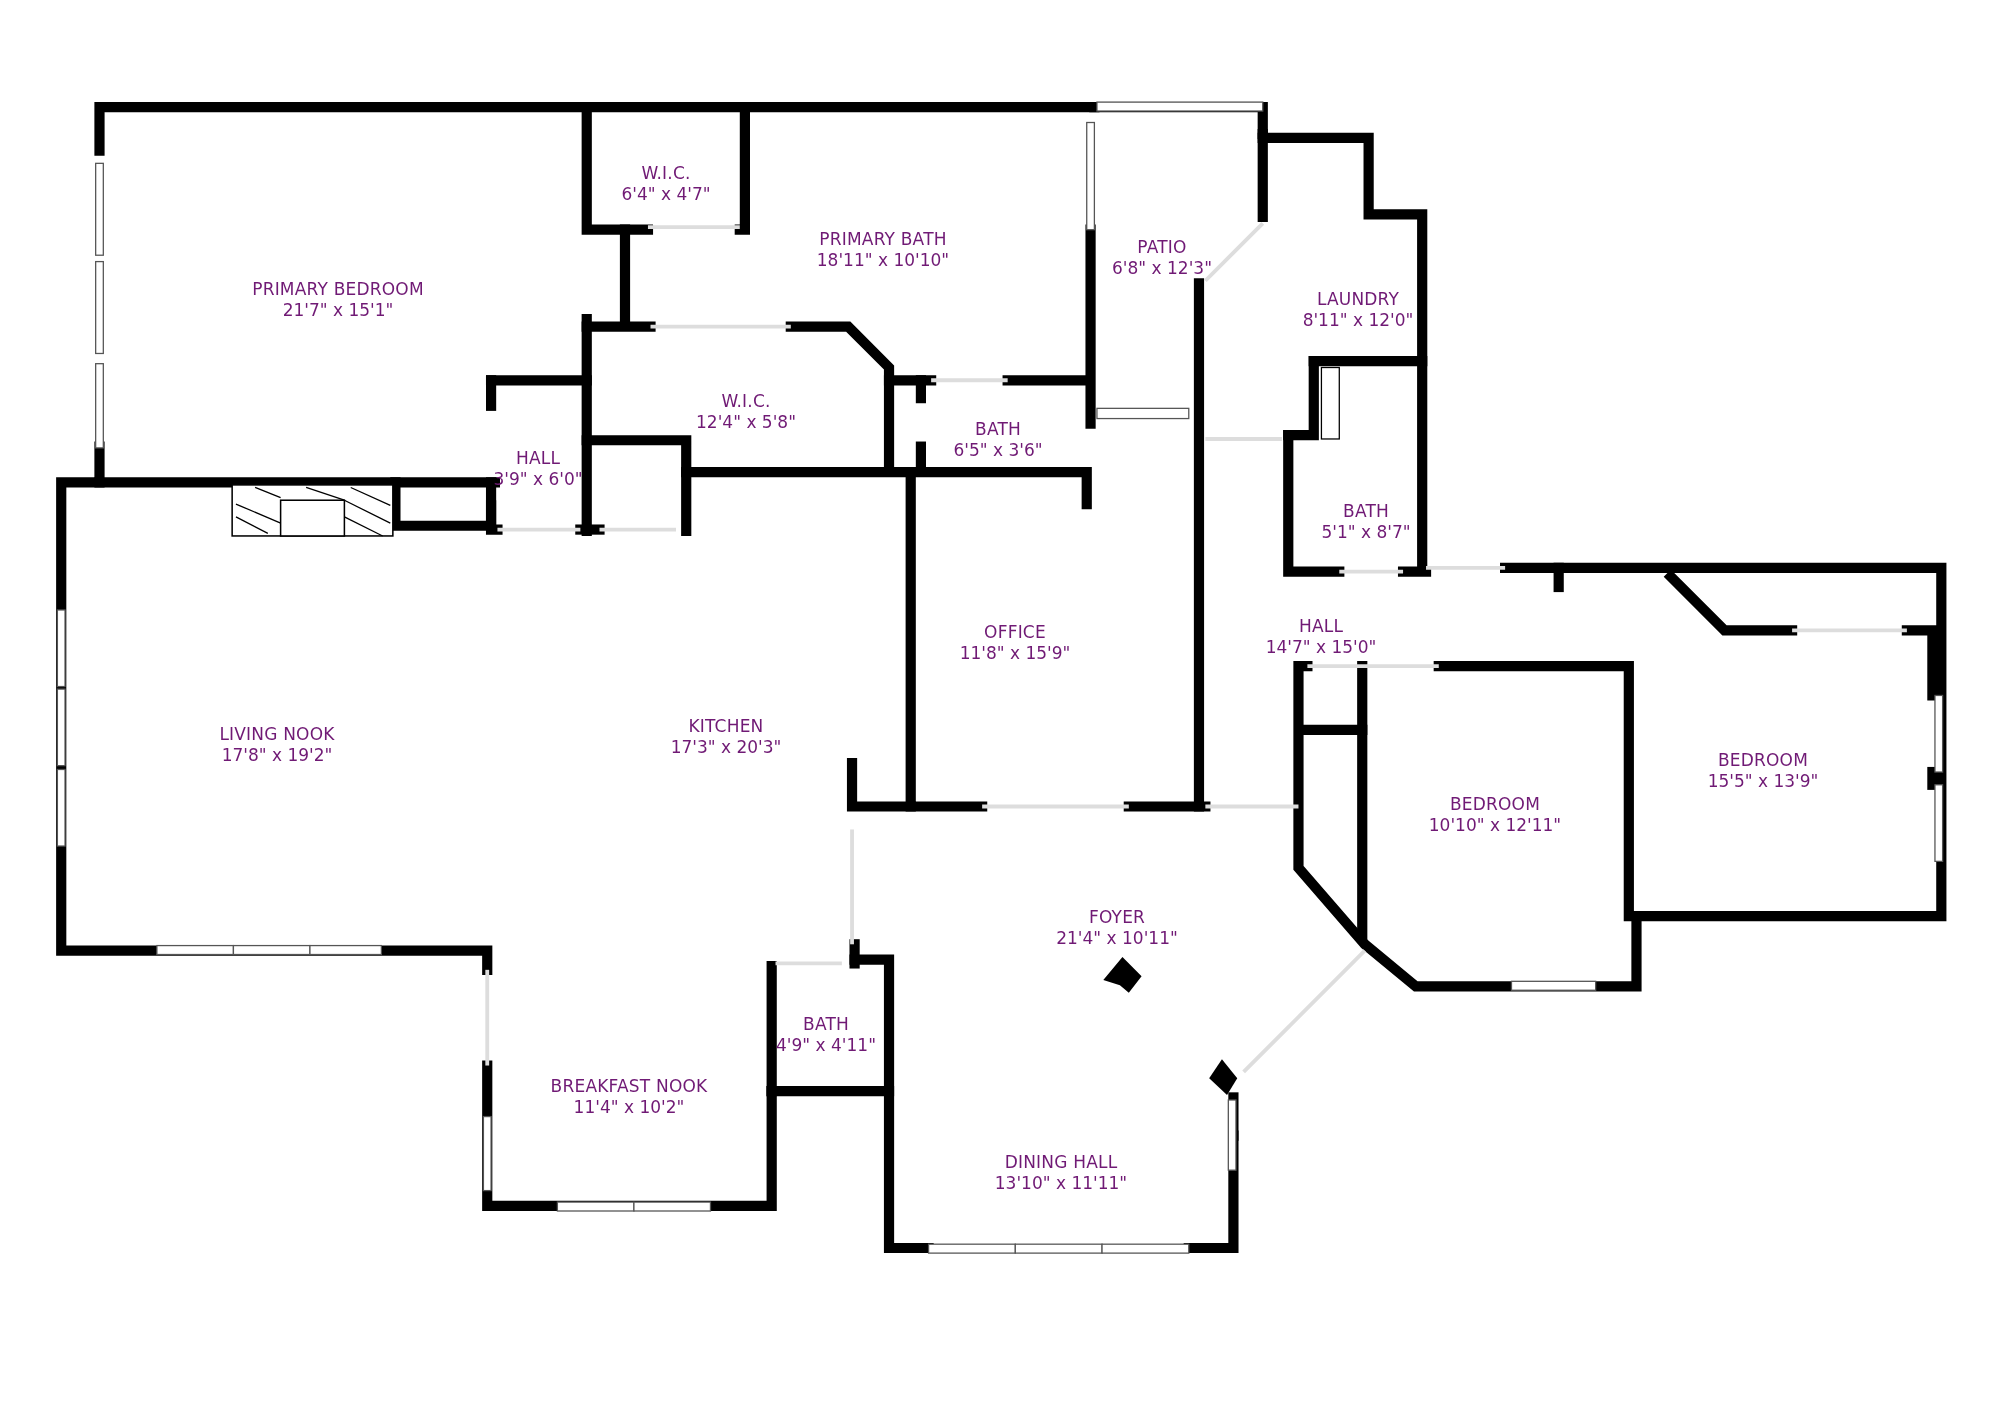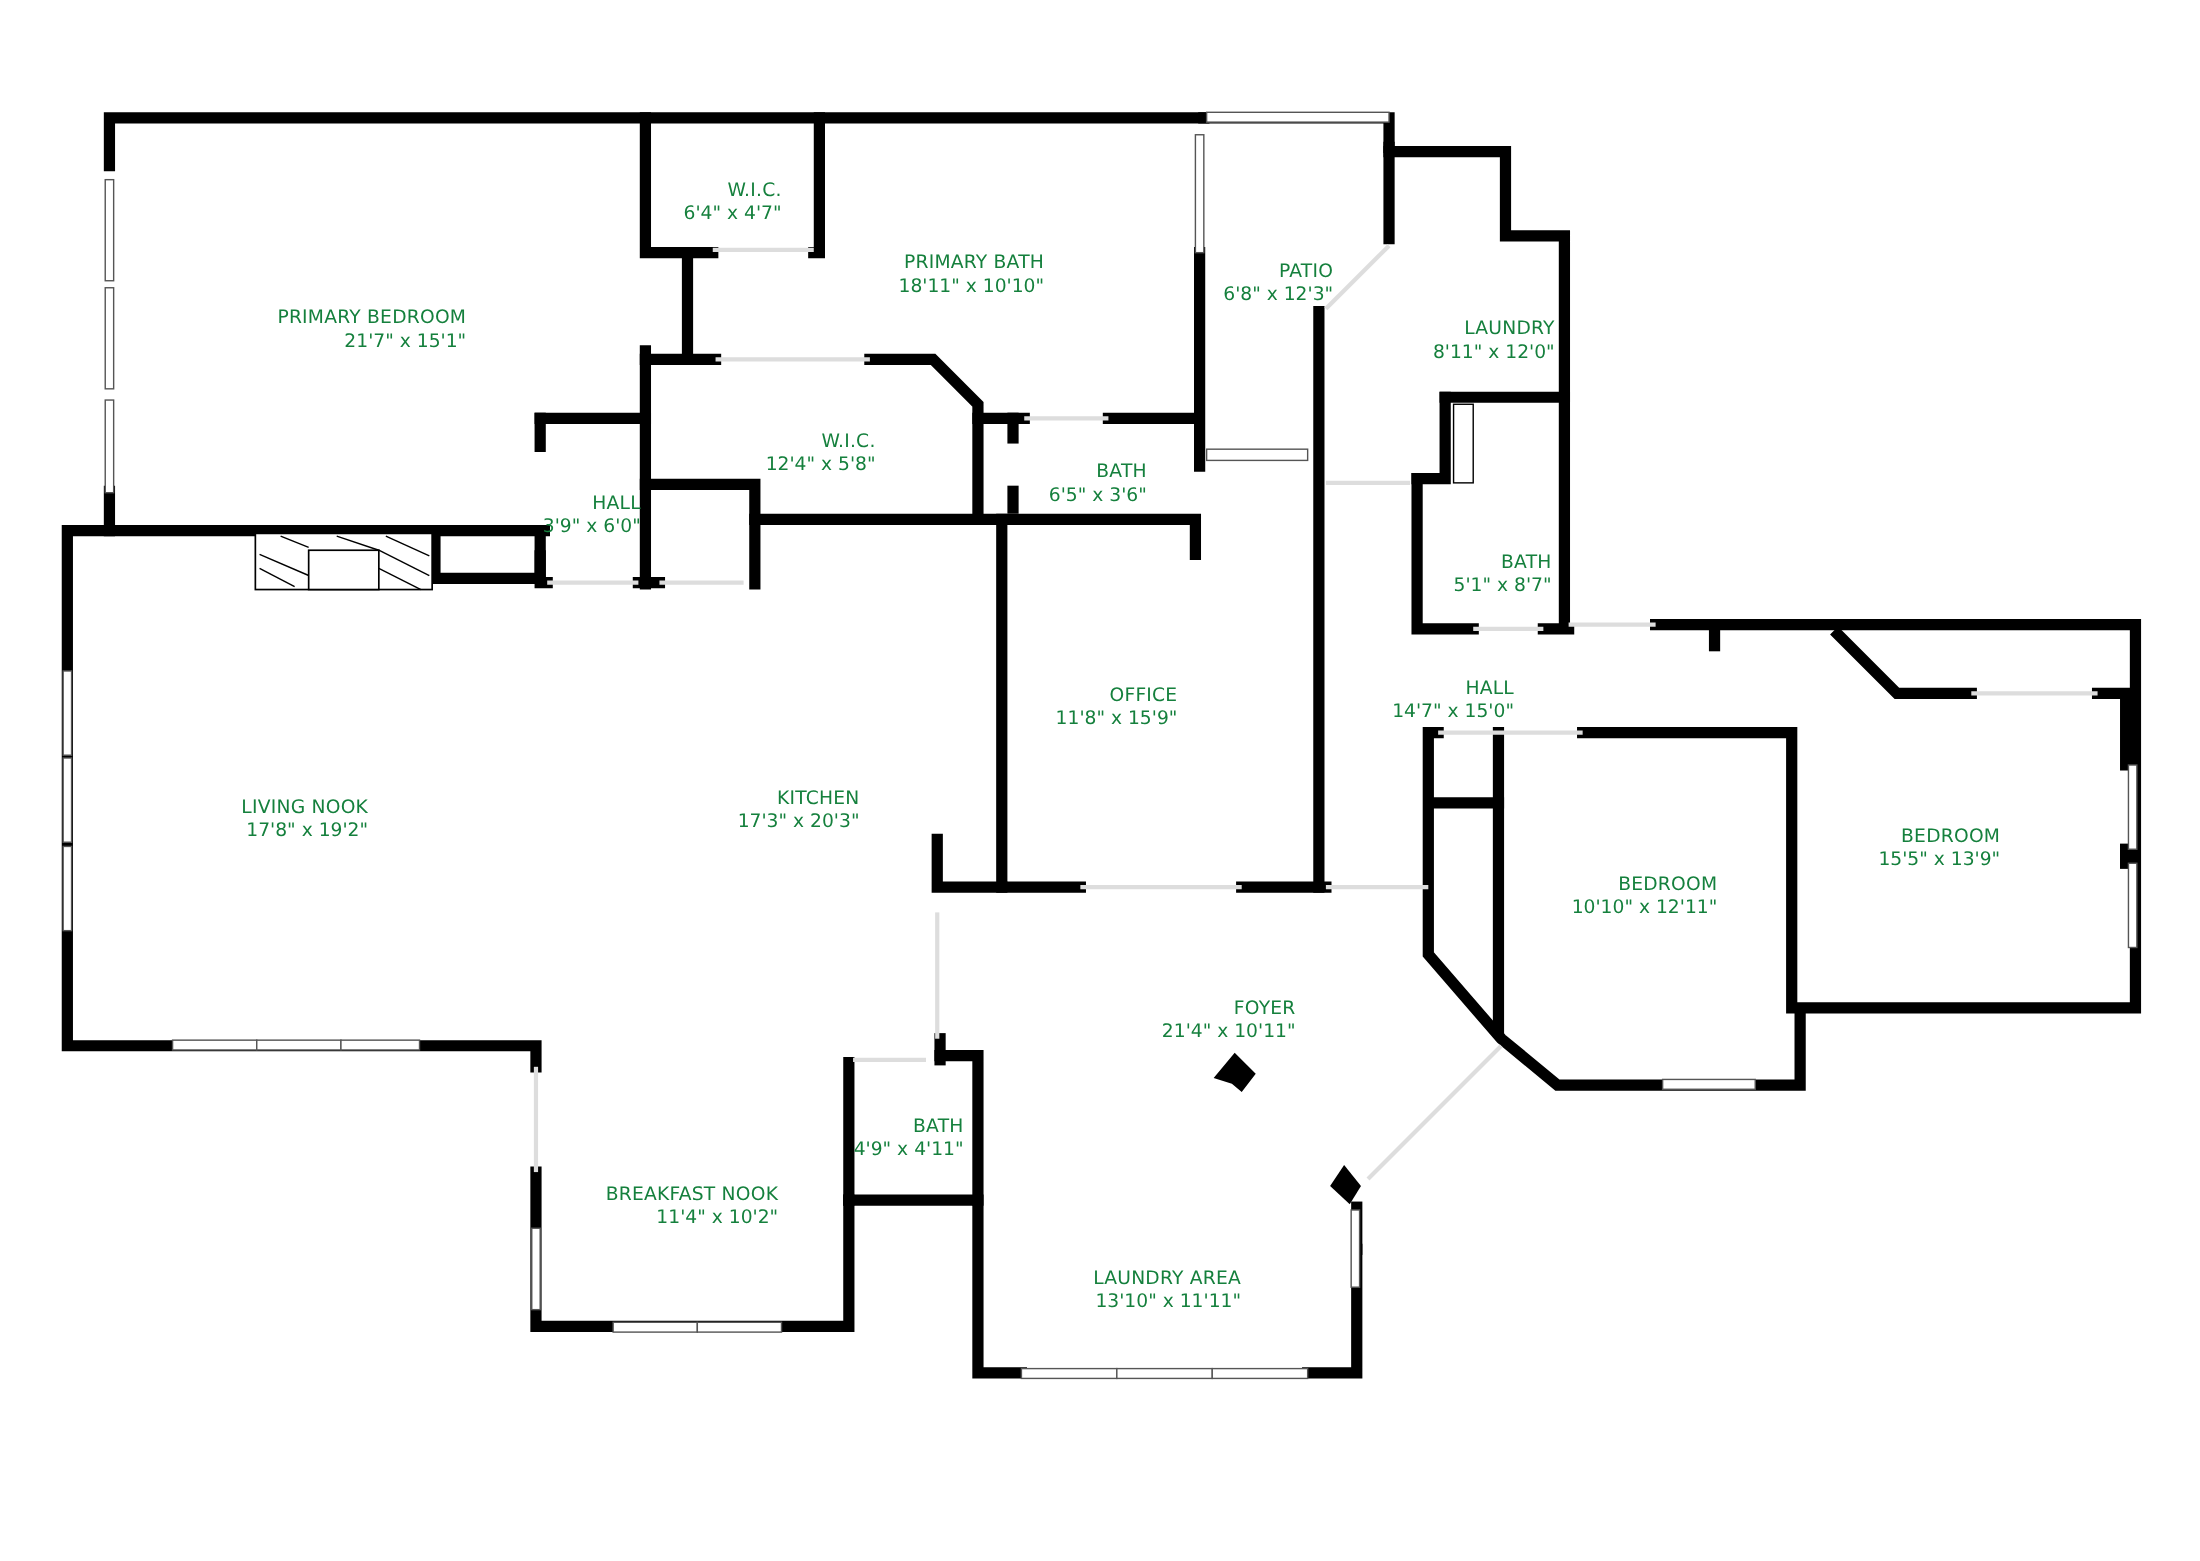--- a/index.html
+++ b/index.html
@@ -1,21 +1,21 @@
 <!DOCTYPE html>
 <html><head>
 <meta charset="utf-8">
 <style>
   html, body { margin:0; padding:0; background:#ffffff; }
   body { width:2000px; height:1419px; position:relative; overflow:hidden; font-family:"DejaVu Sans", sans-serif; }
   #plan { position:absolute; left:0; top:0; width:2000px; height:1419px; }
   .wall { fill:none; stroke:#000; stroke-width:8; stroke-linecap:square; stroke-linejoin:miter; }
   .win { fill:#fff; stroke:#555; stroke-width:1; }
   .door { stroke:#ddd; stroke-width:3; fill:none; }
-  .label { position:absolute; transform:translate(-50%,-50%); text-align:right; color:#15803d; font-size:17px; line-height:21px; white-space:nowrap; }
+  .label { position:absolute; transform:translate(-50%,-50%); text-align:center; color:#701a75; font-size:17px; line-height:21px; white-space:nowrap; }
   .label .name { display:block; letter-spacing:0.2px; }
   .label .dim { display:block; }
   .mark { fill:#000; }
 </style>
 </head>
 <body>
 
 <svg id="plan" viewBox="0 0 1568 1112" preserveAspectRatio="none" xmlns="http://www.w3.org/2000/svg">
 
   <g>
@@ -209,15 +209,15 @@
 </div>
 <div class="label" style="left:826px;top:1035px;">
   <span class="name">BATH</span>
   <span class="dim">4'9" x 4'11"</span>
 </div>
 <div class="label" style="left:629px;top:1097px;">
   <span class="name">BREAKFAST NOOK</span>
   <span class="dim">11'4" x 10'2"</span>
 </div>
 <div class="label" style="left:1061px;top:1173px;">
-  <span class="name">LAUNDRY AREA</span>
+  <span class="name">DINING HALL</span>
   <span class="dim">13'10" x 11'11"</span>
 </div>
 
 </body></html>

